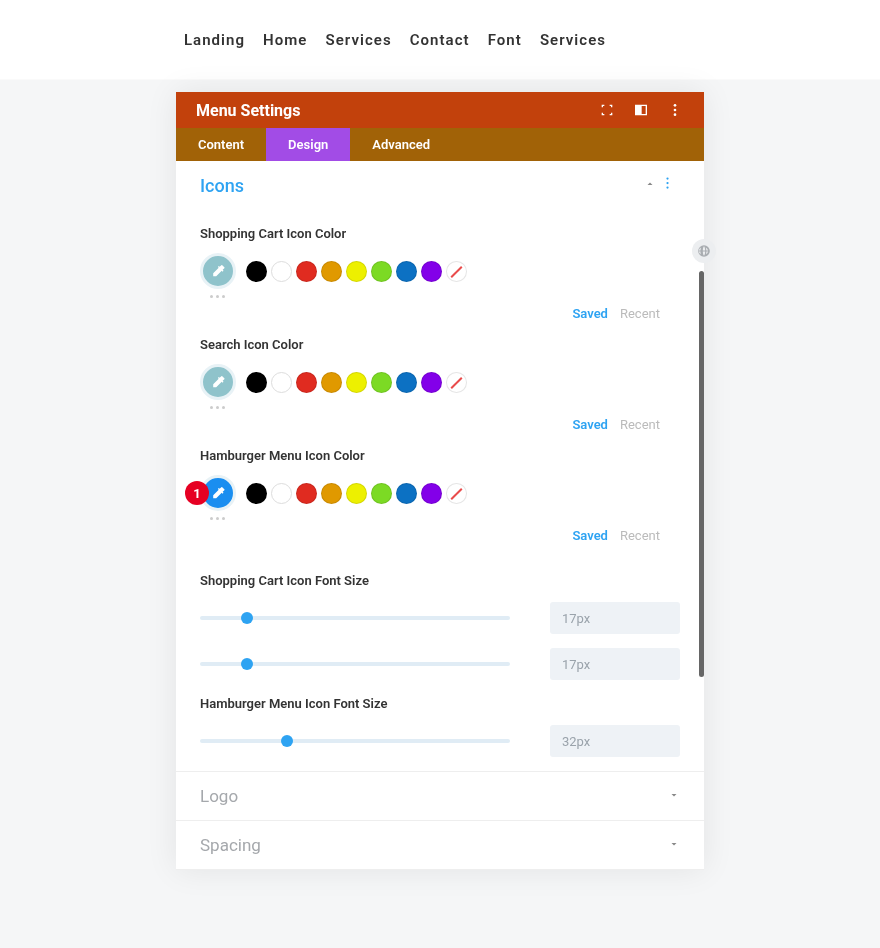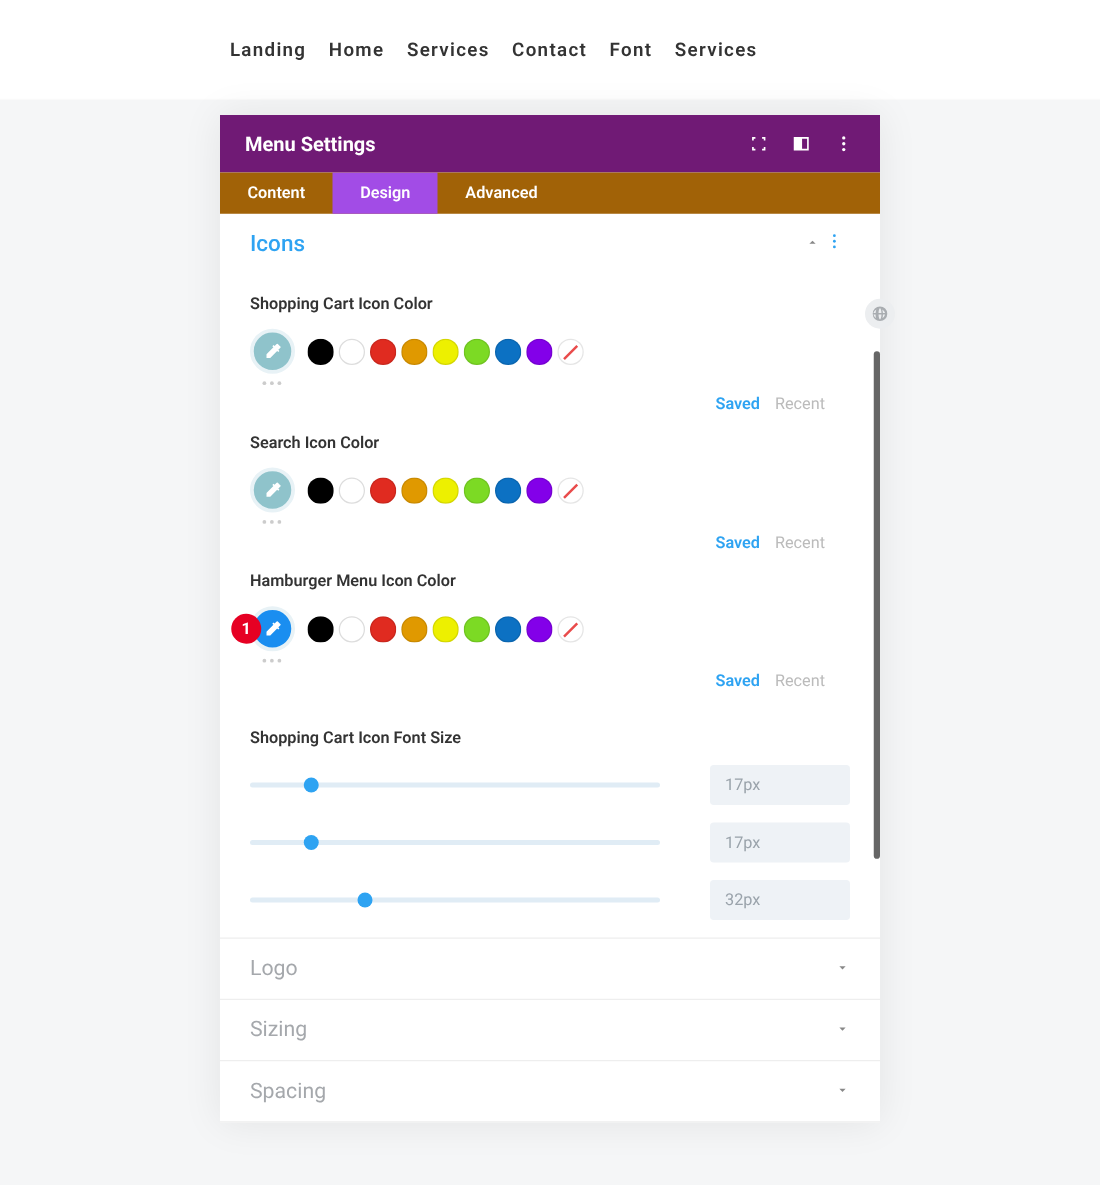--- a/index.html
+++ b/index.html
@@ -4,21 +4,21 @@
 <style>
 * { box-sizing: border-box; margin: 0; padding: 0; }
 body { font-family: -apple-system, BlinkMacSystemFont, "Segoe UI", Roboto, "Helvetica Neue", Arial, sans-serif; background: #fff; width: 880px; }
 .topbar { height: 80px; background: #fff; display: flex; align-items: center; justify-content: center; padding: 0 90px 0 0; border-bottom: 1px solid rgba(0,0,0,0.02); }
 .topnav { display: flex; gap: 18px; }
 .topnav a { color: #333; text-decoration: none; font-size: 15px; font-weight: 600; letter-spacing: 0.07em; cursor: pointer; }
 .stage { background: #f5f6f7; padding: 12px 0 40px; min-height: 868px; position: relative; }
 .panel { width: 528px; margin: 0 auto; background: #fff; box-shadow: 0 0 30px rgba(0,0,0,0.08); position: relative; }
 .side-circle { position: absolute; right: -12px; top: 147px; width: 24px; height: 24px; border-radius: 50%; background: #eceef0; display: flex; align-items: center; justify-content: center; }
 .side-circle svg { width: 14px; height: 14px; fill: #a9adb1; }
-.titlebar { background: #701a75; color: #fff; height: 46px; display: flex; align-items: center; padding: 0 20px; }
+.titlebar { background: #c2410c; color: #fff; height: 36px; display: flex; align-items: center; padding: 0 20px; }
 .titlebar .title { font-size: 16px; font-weight: 700; flex: 1; }
 .titlebar .ticons { display: flex; gap: 16px; align-items: center; }
 .titlebar .ticons span { width: 18px; height: 18px; display: inline-flex; align-items: center; justify-content: center; cursor: pointer; }
 .titlebar svg { fill: #fff; width: 16px; height: 16px; }
 .tabs { background: #a16207; display: flex; }
 .tab { color: #fff; font-size: 13px; font-weight: 600; padding: 9px 22px; cursor: pointer; }
 .tab.active { background: #a24ce6; }
 .content { position: relative; }
 .scroll-track { position: absolute; right: 0; top: 110px; width: 5px; height: 406px; background: #666; border-radius: 3px; }
 .section { border-bottom: 1px solid #eee; }
@@ -40,21 +40,21 @@
 .picker svg { width: 16px; height: 16px; fill: #fff; }
 .badge { position: absolute; left: -18px; top: 50%; transform: translateY(-50%); width: 24px; height: 24px; border-radius: 50%; background: #e60023; color: #fff; font-size: 13px; font-weight: 700; display: flex; align-items: center; justify-content: center; }
 .dots-row { margin: 6px 0 0 10px; display: flex; gap: 3px; }
 .dots-row span { width: 3px; height: 3px; background: #ccc; border-radius: 50%; }
 .saved-row { display: flex; justify-content: flex-end; gap: 12px; margin: 8px 20px 0 0; font-size: 13px; }
 .saved-row .sv { color: #2ea3f2; font-weight: 600; cursor: pointer; }
 .saved-row .rc { color: #bbb; cursor: pointer; text-align: right; }
 .slider-row { display: flex; align-items: center; gap: 40px; margin-top: 14px; }
 .slider { flex: 1; height: 4px; background: #e0ecf5; border-radius: 2px; position: relative; }
 .slider .thumb { position: absolute; top: 50%; width: 12px; height: 12px; background: #2ea3f2; border-radius: 50%; transform: translate(-50%, -50%); cursor: grab; }
-.sizebox { width: 112px; height: 32px; background: #eef2f6; border-radius: 3px; display: flex; align-items: center; padding: 0 12px; color: #9aa3ab; font-size: 13px; }
+.sizebox { width: 130px; height: 32px; background: #eef2f6; border-radius: 3px; display: flex; align-items: center; padding: 0 12px; color: #9aa3ab; font-size: 13px; }
 </style>
 </head>
 <body>
 
 <div class="topbar">
   <nav class="topnav">
     <a>Landing</a>
     <a>Home</a>
     <a>Services</a>
     <a>Contact</a>
@@ -203,48 +203,41 @@
                 <div class="thumb" style="left: 15%;"></div>
               </div>
               <div class="sizebox">17px</div>
             </div>
             <div class="slider-row">
               <div class="slider">
                 <div class="thumb" style="left: 15%;"></div>
               </div>
               <div class="sizebox">17px</div>
             </div>
+            <div class="field-label">Hamburger Menu Icon Font Size</div>
             <div class="slider-row">
               <div class="slider">
                 <div class="thumb" style="left: 28%;"></div>
               </div>
               <div class="sizebox">32px</div>
             </div>
           </div>
       </div>
 
       <div id="collapsed-host">
           <div class="section">
             <div class="sec-head">
               <div class="label">Logo</div>
               <span class="chev"><svg viewBox="0 0 24 24">
                   <path d="M7 10l5 5 5-5z"></path>
                 </svg></span>
             </div>
           </div>
           <div class="section">
             <div class="sec-head">
-              <div class="label">Sizing</div>
-              <span class="chev"><svg viewBox="0 0 24 24">
-                  <path d="M7 10l5 5 5-5z"></path>
-                </svg></span>
-            </div>
-          </div>
-          <div class="section">
-            <div class="sec-head">
               <div class="label">Spacing</div>
               <span class="chev"><svg viewBox="0 0 24 24">
                   <path d="M7 10l5 5 5-5z"></path>
                 </svg></span>
             </div>
           </div>
         </div>
     </div>
 
   </div>

